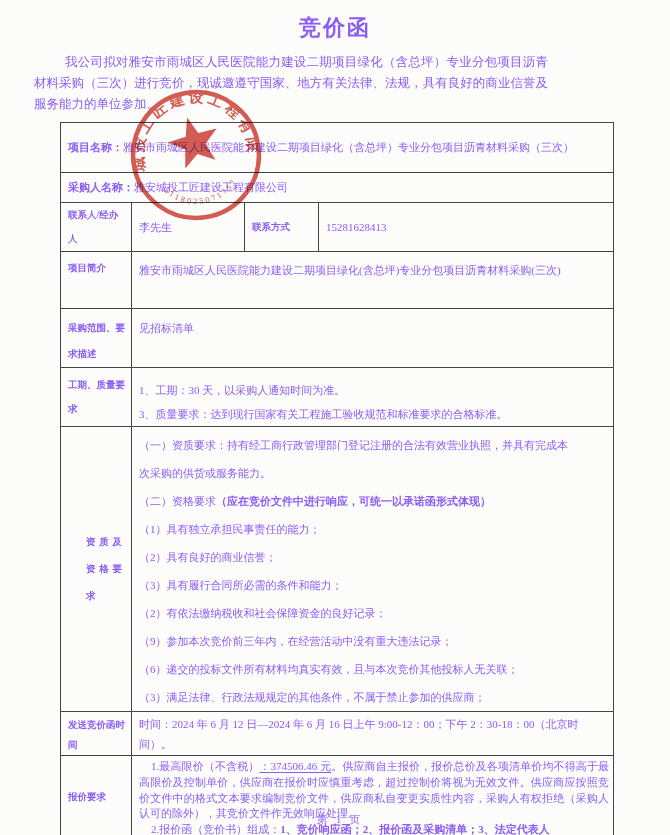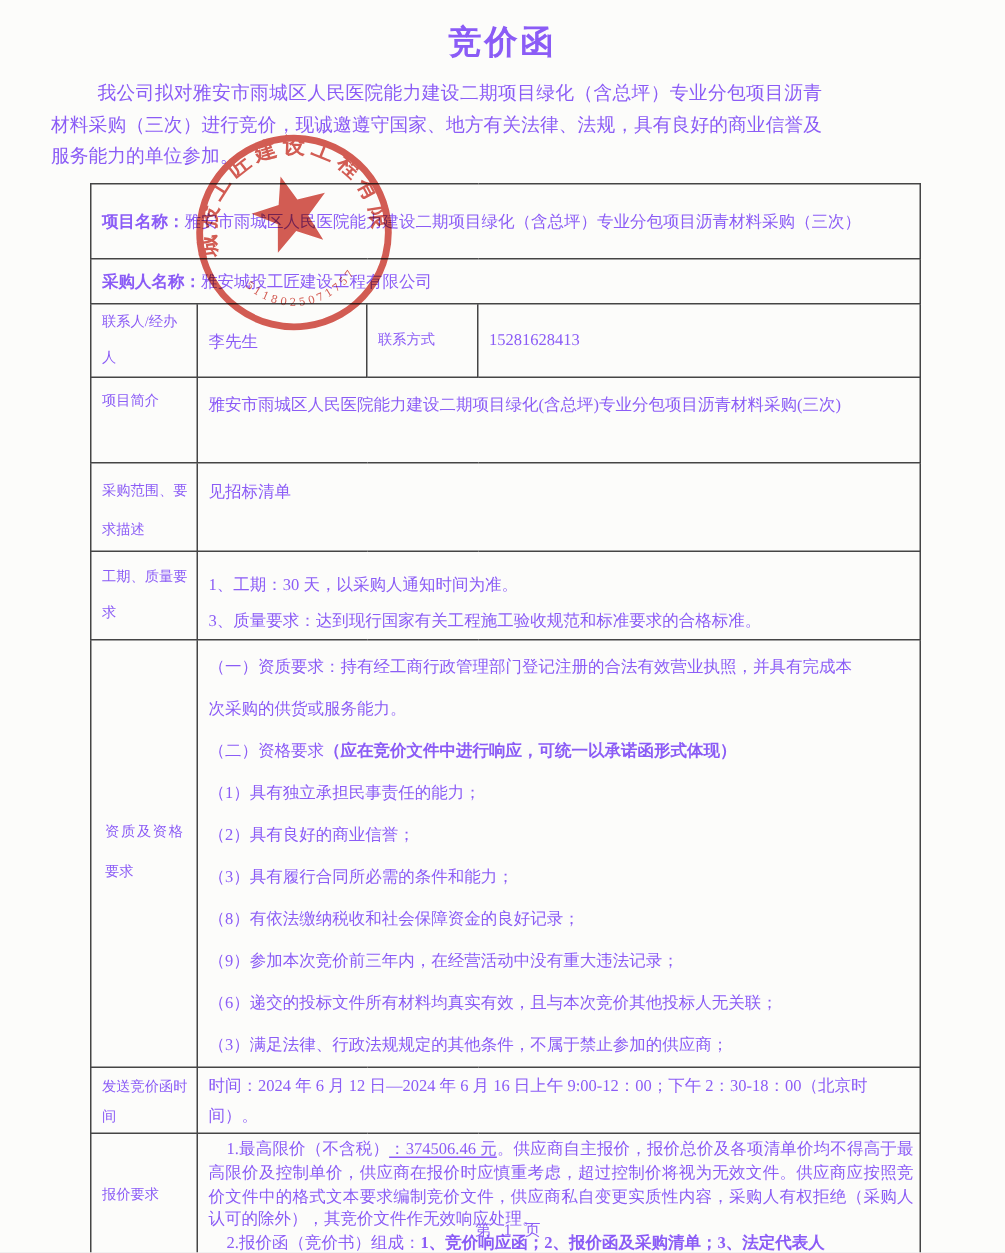--- a/index.html
+++ b/index.html
@@ -37,36 +37,36 @@
     border-collapse: collapse;
     table-layout: fixed;
     font-size: 11px;
   }
   table.main td {
     border: 1px solid #454545;
     padding: 0 4px 0 7px;
     vertical-align: middle;
     overflow: hidden;
   }
-  .lbl { font-weight: normal; font-size: 9.5px; line-height: 24px; }
+  .lbl { font-weight: bold; font-size: 9.5px; line-height: 24px; }
   .pre { font-weight: bold; }
   td.single { white-space: nowrap; }
   tr.r1 td { height: 50px; }
   tr.r2 td { height: 30px; }
   tr.r3 td { height: 30px; }
   tr.r4 td { height: 57px; vertical-align: top; margin-left: 24px; }
   tr.r4 td.val { padding-top: 4px; line-height: 28px; padding-right: 28px; }
   tr.r4 td.lbl { padding-top: 9px; line-height: 14px; }
   tr.r5 td { height: 53px; vertical-align: top; }
   tr.r5 td.lbl { padding-top: 6px; line-height: 26px; }
   tr.r5 td.val { padding-top: 6px; line-height: 26px; }
   tr.r6 td { height: 55px; }
   tr.r6 td.val { vertical-align: top; padding-top: 10px; line-height: 24px; }
   tr.r7 td { height: 283px; }
-  tr.r7 td.lbl { text-align: justify; line-height: 27px; padding-left: 9px; padding-right: 9px; border-radius: 25px; }
+  tr.r7 td.lbl { text-align: justify; line-height: 27px; padding-left: 25px; padding-right: 9px; border-radius: 25px; }
   tr.r7 td.val { vertical-align: top; padding-top: 4px; padding-right: 44px; }
   tr.r7 td.val p { line-height: 28px; }
   tr.r8 td { height: 40px; vertical-align: top; }
   tr.r8 td.lbl { padding-top: 3px; line-height: 20px; }
   tr.r8 td.val { padding-top: 2px; line-height: 20px; }
   tr.r9 td { height: 79px; }
   tr.r9 td.val { vertical-align: top; padding-top: 3px; line-height: 15.8px; text-align: justify; }
   tr.r9 td.val p { text-indent: 12px; }
   .u { text-decoration: underline; text-underline-offset: 2px; }
   .b { font-weight: bold; }
@@ -140,21 +140,21 @@
       </td>
     </tr>
     <tr class="r7">
       <td class="lbl">资质及资格要求</td>
       <td colspan="3" class="val">
         <p>（一）资质要求：持有经工商行政管理部门登记注册的合法有效营业执照，并具有完成本次采购的供货或服务能力。</p>
         <p><span>（二）资格要求</span><span class="b">（应在竞价文件中进行响应，可统一以承诺函形式体现）</span></p>
         <p>（1）具有独立承担民事责任的能力；</p>
         <p>（2）具有良好的商业信誉；</p>
         <p>（3）具有履行合同所必需的条件和能力；</p>
-        <p>（8）有依法缴纳税收和社会保障资金的良好记录；</p>
+        <p>（2）有依法缴纳税收和社会保障资金的良好记录；</p>
         <p>（9）参加本次竞价前三年内，在经营活动中没有重大违法记录；</p>
         <p>（6）递交的投标文件所有材料均真实有效，且与本次竞价其他投标人无关联；</p>
         <p>（3）满足法律、行政法规规定的其他条件，不属于禁止参加的供应商；</p>
       </td>
     </tr>
     <tr class="r8">
       <td class="lbl">发送竞价函时间</td>
       <td colspan="3" class="val">时间：2024 年 6 月 12 日—2024 年 6 月 16 日上午 9:00-12：00；下午 2：30-18：00（北京时间）。</td>
     </tr>
     <tr class="r9">

